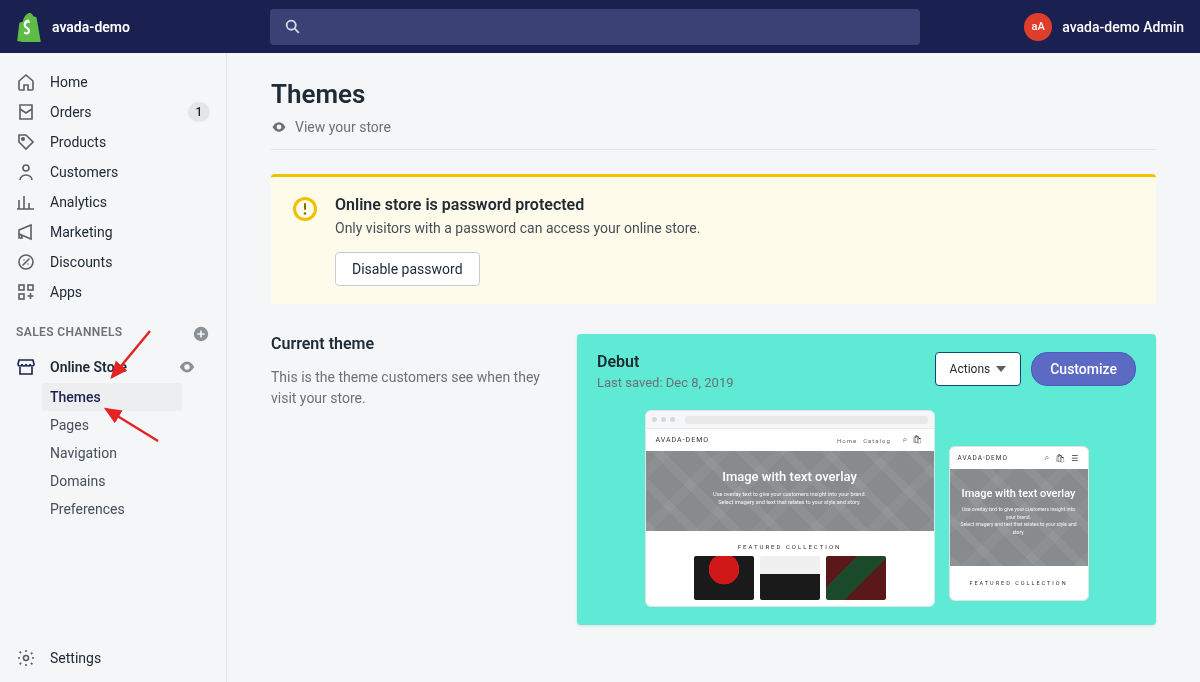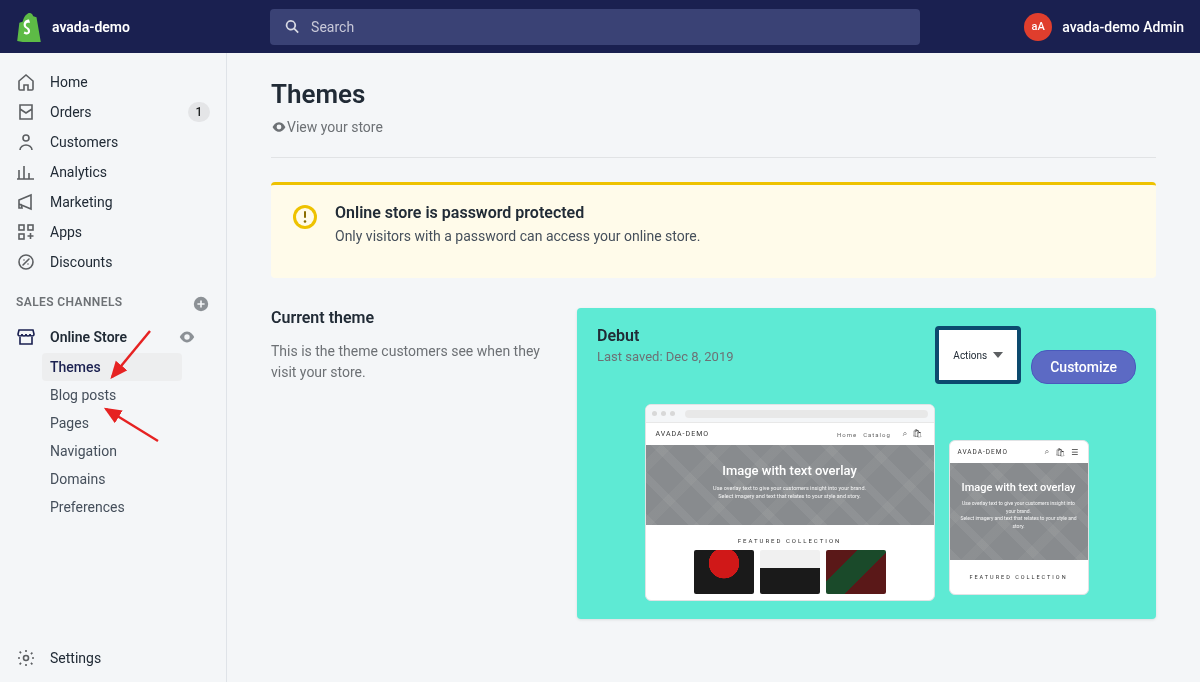--- a/index.html
+++ b/index.html
@@ -36,21 +36,21 @@
 .sub-item.active { background: #edeeef; color: #1a2050; font-weight: 500; margin-left: -8px; padding-left: 8px; margin-right: 44px; }
 
 .settings-item { margin-top: auto; display: flex; align-items: center; padding: 14px 16px; font-size: 14px; color: #212b36; cursor: pointer; }
 .settings-item svg { width: 20px; height: 20px; margin-right: 14px; color: #5c5f62; }
 
 .arrow { position: absolute; pointer-events: none; }
 .arrow svg { overflow: visible; }
 
 .main { flex: 1; padding: 26px 44px; overflow-y: auto; }
 .page-title { font-size: 26px; font-weight: 600; color: #212b36; margin-bottom: 10px; }
-.view-store { display: flex; align-items: flex-end; font-size: 14px; color: #6d7175; margin-bottom: 22px; }
+.view-store { display: flex; align-items: flex-end; gap: 8px; font-size: 14px; color: #6d7175; margin-bottom: 14px; }
 .view-store svg { width: 16px; height: 16px; }
 
 hr { border: none; border-top: 1px solid #e1e3e5; margin-bottom: 24px; }
 
 .banner { background: #fffbea; border-top: 3px solid #eec200; border-radius: 4px; padding: 18px 20px; display: flex; gap: 16px; margin-bottom: 30px; }
 .banner-icon { width: 28px; height: 28px; flex-shrink: 0; }
 .banner-content { flex: 1; }
 .banner-title { font-size: 16px; font-weight: 600; color: #212b36; margin-bottom: 6px; }
 .banner-text { font-size: 14px; color: #454f5b; margin-bottom: 16px; }
 .banner-btn { background: #fff; border: 1px solid #c4cdd5; border-radius: 4px; padding: 8px 16px; font-size: 14px; cursor: pointer; color: #212b36; }
@@ -58,22 +58,22 @@
 .theme-row { display: flex; gap: 36px; }
 .theme-info { width: 270px; }
 .theme-info h2 { font-size: 16px; font-weight: 600; color: #212b36; margin-bottom: 14px; }
 .theme-info p { font-size: 14px; color: #6d7175; line-height: 1.5; }
 
 .theme-card { flex: 1; background: #5eead4; border-radius: 4px; box-shadow: 0 1px 3px rgba(0,0,0,0.1); padding: 18px 20px; }
 .theme-card-header { display: flex; align-items: flex-start; margin-bottom: 20px; }
 .theme-name { font-size: 16px; font-weight: 600; color: #212b36; margin-bottom: 4px; }
 .theme-saved { font-size: 13px; color: #6d7175; }
 .theme-actions { margin-left: auto; display: flex; gap: 10px; }
-.btn-secondary { background: #fff; border: 4px solid #0c4a6e; border-radius: 4px; padding: 8px 14px; font-size: 10px; cursor: pointer; display: flex; align-items: center; gap: 6px; color: #212b36; }
-.btn-primary { background: #5c6ac4; color: #fff; border: 1px solid #4959bd; border-radius: 16px; padding: 8px 18px; font-size: 14px; cursor: pointer; font-weight: 500; margin-top: 24px; }
+.btn-secondary { background: #fff; border: 1px solid #0c4a6e; border-radius: 4px; padding: 8px 14px; font-size: 12px; cursor: pointer; display: flex; align-items: center; gap: 6px; color: #212b36; }
+.btn-primary { background: #5c6ac4; color: #fff; border: 1px solid #4959bd; border-radius: 16px; padding: 8px 18px; font-size: 14px; cursor: pointer; font-weight: 500; }
 
 .previews { display: flex; gap: 14px; align-items: flex-start; justify-content: center; }
 .preview-desktop { width: 290px; border: 1px solid #e1e3e5; border-radius: 6px; overflow: hidden; background: #fff; }
 .browser-bar { height: 18px; background: #f4f6f8; display: flex; align-items: center; padding: 0 6px; gap: 4px; border-bottom: 1px solid #e8e8e8; }
 .browser-dot { width: 5px; height: 5px; border-radius: 50%; background: #d8d8d8; }
 .browser-url { flex: 1; height: 8px; background: #e8e8e8; border-radius: 4px; margin-left: 6px; }
 .preview-header { padding: 6px 10px; display: flex; align-items: center; font-size: 7px; letter-spacing: 1px; color: #333; }
 .preview-header .nav { margin-left: auto; display: flex; gap: 6px; font-size: 6px; color: #666; }
 .preview-header .icons { margin-left: 12px; display: flex; gap: 4px; font-size: 8px; }
 .hero { background: #888b8e; color: #fff; text-align: center; padding: 18px 20px 24px; position: relative; overflow: hidden; }
@@ -104,21 +104,20 @@
     <svg viewBox="0 0 24 28" width="26" height="30">
         <path fill="#5dbb46" d="M19 5l-3-1-1-2c-1-1-3-2-5 0-2 1-3 4-4 7L3 10 1 27l15 3 7-2L19 5z"></path>
         <path fill="#fff" d="M12 10c-1 0-3 0-3 2 0 3 4 2 4 6 0 2-2 3-3 3s-3-1-3-1l1-2s1 1 2 1 1-1 1-1c0-3-4-2-4-6 0-3 2-5 5-5l1 3h-1z"></path>
       </svg>
   </div>
   <div class="store-name">avada-demo</div>
   <div class="search-wrap">
     <svg width="18" height="18" viewBox="0 0 20 20" fill="#fff">
         <path d="M8 2a6 6 0 014.9 9.5l4.3 4.3-1.4 1.4-4.3-4.3A6 6 0 118 2zm0 2a4 4 0 100 8 4 4 0 000-8z"></path>
       </svg>
-    <input placeholder="Search" style="">
   </div>
   <div class="top-right">
     <div class="avatar">aA</div>
     <div class="admin-name">avada-demo Admin</div>
   </div>
 </div>
 
 <div class="layout">
   <div class="sidebar">
 
@@ -130,52 +129,59 @@
     </div>
     <div class="nav-item">
       <svg viewBox="0 0 20 20" fill="none" stroke="#5c5f62" stroke-width="1.6">
           <path d="M4 3h12v14H4z M4 7l6 4 6-4"></path>
         </svg>
       <span class="label">Orders</span>
       <span class="badge-count">1</span>
     </div>
     <div class="nav-item">
       <svg viewBox="0 0 20 20" fill="none" stroke="#5c5f62" stroke-width="1.6">
+          <path d="M3 3h7l7 7-7 7-7-7V3z"></path>
+          <circle cx="7" cy="7" r="1.2" fill="#5c5f62"></circle>
+        </svg>
+      <span class="label">Products</span>
+    </div>
+    <div class="nav-item">
+      <svg viewBox="0 0 20 20" fill="none" stroke="#5c5f62" stroke-width="1.6">
           <circle cx="10" cy="6" r="3"></circle>
           <path d="M4 18c0-3 3-5 6-5s6 2 6 5"></path>
         </svg>
       <span class="label">Customers</span>
     </div>
     <div class="nav-item">
       <svg viewBox="0 0 20 20" fill="none" stroke="#5c5f62" stroke-width="1.6">
           <path d="M3 17V8m5 9V4m5 13v-6m5 6h-17"></path>
         </svg>
       <span class="label">Analytics</span>
     </div>
     <div class="nav-item">
       <svg viewBox="0 0 20 20" fill="none" stroke="#5c5f62" stroke-width="1.6">
           <path d="M3 8l12-5v14L3 12V8zm0 4v4h3l-1-4"></path>
         </svg>
       <span class="label">Marketing</span>
+    </div>
+    <div class="nav-item">
+      <svg viewBox="0 0 20 20" fill="none" stroke="#5c5f62" stroke-width="1.6">
+          <circle cx="10" cy="10" r="7"></circle>
+          <path d="M7 13l6-6M8 8h0m4 4h0" stroke-linecap="round"></path>
+        </svg>
+      <span class="label">Discounts</span>
     </div>
     <div class="nav-item">
       <svg viewBox="0 0 20 20" fill="none" stroke="#5c5f62" stroke-width="1.6">
           <rect x="3" y="3" width="5" height="5"></rect>
           <rect x="12" y="3" width="5" height="5"></rect>
           <rect x="3" y="12" width="5" height="5"></rect>
           <path d="M14.5 11v6m-3-3h6"></path>
         </svg>
       <span class="label">Apps</span>
-    </div>
-    <div class="nav-item">
-      <svg viewBox="0 0 20 20" fill="none" stroke="#5c5f62" stroke-width="1.6">
-          <circle cx="10" cy="10" r="7"></circle>
-          <path d="M7 13l6-6M8 8h0m4 4h0" stroke-linecap="round"></path>
-        </svg>
-      <span class="label">Discounts</span>
     </div>
 
     <div class="section-header">
       <span class="title">SALES CHANNELS</span>
       <svg class="plus-circle" viewBox="0 0 20 20" fill="#8c9196">
           <circle cx="10" cy="10" r="8"></circle>
           <path d="M10 6v8M6 10h8" stroke="#f4f6f8" stroke-width="1.8"></path>
         </svg>
     </div>
 
@@ -184,21 +190,20 @@
           <path d="M3 3h14l1 4c0 1-1 2-2 2s-2-1-2-2c0 1-1 2-2 2s-2-1-2-2c0 1-1 2-2 2s-2-1-2-2c0 1-1 2-2 2S2 8 2 7l1-4zm1 7v7h12v-7"></path>
         </svg>
       <span>Online Store</span>
       <svg class="eye-icon" viewBox="0 0 20 20" fill="#8c9196">
           <path d="M10 4c4 0 7 4 8 6-1 2-4 6-8 6s-7-4-8-6c1-2 4-6 8-6zm0 3a3 3 0 100 6 3 3 0 000-6z"></path>
         </svg>
     </div>
 
     <div class="sub-items">
       <div class="sub-item active">Themes</div>
-      <div class="sub-item">Blog posts</div>
       <div class="sub-item">Pages</div>
       <div class="sub-item">Navigation</div>
       <div class="sub-item">Domains</div>
       <div class="sub-item">Preferences</div>
     </div>
 
     <div class="settings-item">
       <svg viewBox="0 0 20 20" fill="none" stroke="#5c5f62" stroke-width="1.6">
           <circle cx="10" cy="10" r="2.5"></circle>
           <path d="M10 2v2m0 12v2m6.4-13.4l-1.5 1.5M5.1 14.9l-1.5 1.5M18 10h-2M4 10H2m14.4 6.4l-1.5-1.5M5.1 5.1L3.6 3.6"></path>
@@ -243,20 +248,21 @@
         <svg viewBox="0 0 28 28">
             <circle cx="14" cy="14" r="12" fill="#eec200"></circle>
             <circle cx="14" cy="14" r="9" fill="#fffbea"></circle>
             <rect x="13" y="8" width="2" height="7" fill="#8a6d00" rx="1"></rect>
             <circle cx="14" cy="18.5" r="1.3" fill="#8a6d00"></circle>
           </svg>
       </div>
       <div class="banner-content">
         <div class="banner-title">Online store is password protected</div>
         <div class="banner-text">Only visitors with a password can access your online store.</div>
+        <button class="banner-btn">Disable password</button>
       </div>
     </div>
 
     <div class="theme-row">
       <div class="theme-info">
         <h2>Current theme</h2>
         <p>This is the theme customers see when they visit your store.</p>
       </div>
 
       <div class="theme-card">

